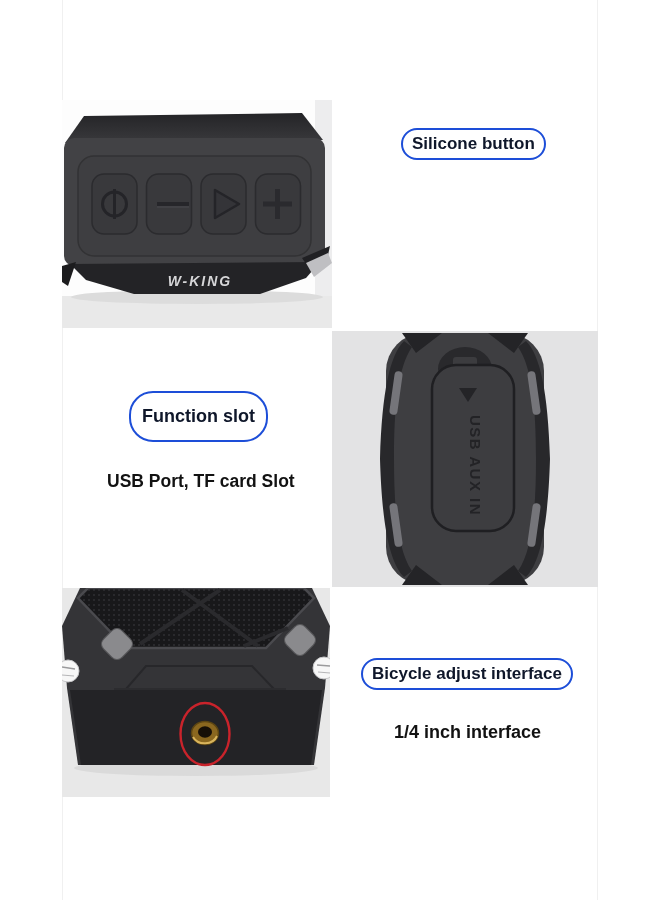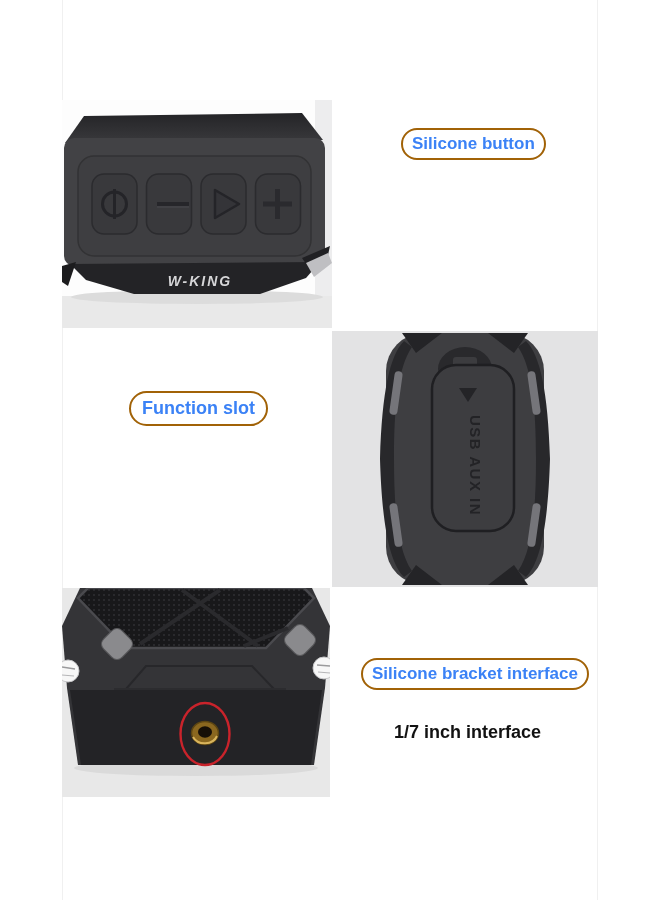--- a/index.html
+++ b/index.html
@@ -2,24 +2,24 @@
 <html><head>
 <meta charset="utf-8">
 <style>
   html,body{margin:0;padding:0;background:#ffffff;}
   body{font-family:"Liberation Sans", sans-serif;}
   .canvas{position:relative;width:660px;height:900px;background:#ffffff;overflow:hidden;}
   .sheet-edge{position:absolute;top:0;width:1px;height:900px;background:#f0f0f0;}
   .photo{position:absolute;display:block;}
   .pill{
     position:absolute;display:inline-flex;align-items:center;justify-content:center;
-    border:2px solid #a16207;border-radius:24px;padding:4px 9px;
-    font-weight:700;font-size:17px;color:#3b82f6;white-space:nowrap;background:transparent;
+    border:2px solid #1d4ed8;border-radius:24px;padding:4px 9px;
+    font-weight:700;font-size:17px;color:#0f172a;white-space:nowrap;background:transparent;
   }
-  .pill.big{font-size:18px;padding:5px 11px;}
+  .pill.big{font-size:18px;padding:13px 11px;}
   .desc{position:absolute;font-weight:700;color:#121212;white-space:nowrap;}
   .desc.two-line{line-height:23px;font-size:17.5px;}
   .desc.one-line{font-size:17.5px;}
   .desc.one-line-lg{font-size:18px;}
 </style>
 </head>
 <body>
 
 <div class="canvas">
 
@@ -96,20 +96,21 @@
     <rect x="121" y="26" width="24" height="10" rx="3" fill="#3c3c3f"></rect>
 
     <rect x="100" y="34" width="82" height="166" rx="24" fill="#3d3d40" stroke="#1f1f22" stroke-width="2.5"></rect>
     <polygon points="127,57 145,57 136,71" fill="#242427"></polygon>
     <text transform="translate(138,84) rotate(90)" font-size="15" font-weight="bold" letter-spacing="1.5" fill="#232326">USB AUX IN</text>
   </svg>
 
   <div class="pill big" style="left:129px;top:391px;">
       <span>Function slot</span>
     </div>
+  <div class="desc one-line" style="left:107px;top:471px;">USB Port, TF card Slot</div>
 
   <svg class="photo" style="left:62px;top:588px;" width="268" height="209" viewBox="0 0 268 209">
     <defs>
       <pattern id="p3dots" patternUnits="userSpaceOnUse" width="5" height="5">
         <rect width="5" height="5" fill="#18181a"></rect>
         <circle cx="2" cy="2" r="1" fill="#2e2e31"></circle>
       </pattern>
     </defs>
     <rect x="0" y="0" width="268" height="209" fill="#e8e8e8"></rect>
     <ellipse cx="134" cy="180" rx="122" ry="8" fill="#dadada"></ellipse>
@@ -141,17 +142,17 @@
     <g>
       <ellipse cx="143" cy="145" rx="13.5" ry="11.5" fill="#8a671f" stroke="#5c4512" stroke-width="1.5"></ellipse>
       <path d="M 131 149 A 13 11 0 0 0 155 148" stroke="#d9b45c" stroke-width="2" fill="none"></path>
       <ellipse cx="143" cy="144" rx="7" ry="5.8" fill="#160f07"></ellipse>
     </g>
 
     <ellipse cx="143" cy="146" rx="24.5" ry="31" fill="none" stroke-width="2.4" stroke="#c9232b"></ellipse>
   </svg>
 
   <div class="pill" style="left:361px;top:658px;">
-      <span>Silicone bracket interface</span>
+      <span>Bicycle adjust interface</span>
     </div>
-  <div class="desc one-line-lg" style="left:394px;top:722px;">1/7 inch interface</div>
+  <div class="desc one-line-lg" style="left:394px;top:722px;">1/4 inch interface</div>
 
 </div>
 
 </body></html>

